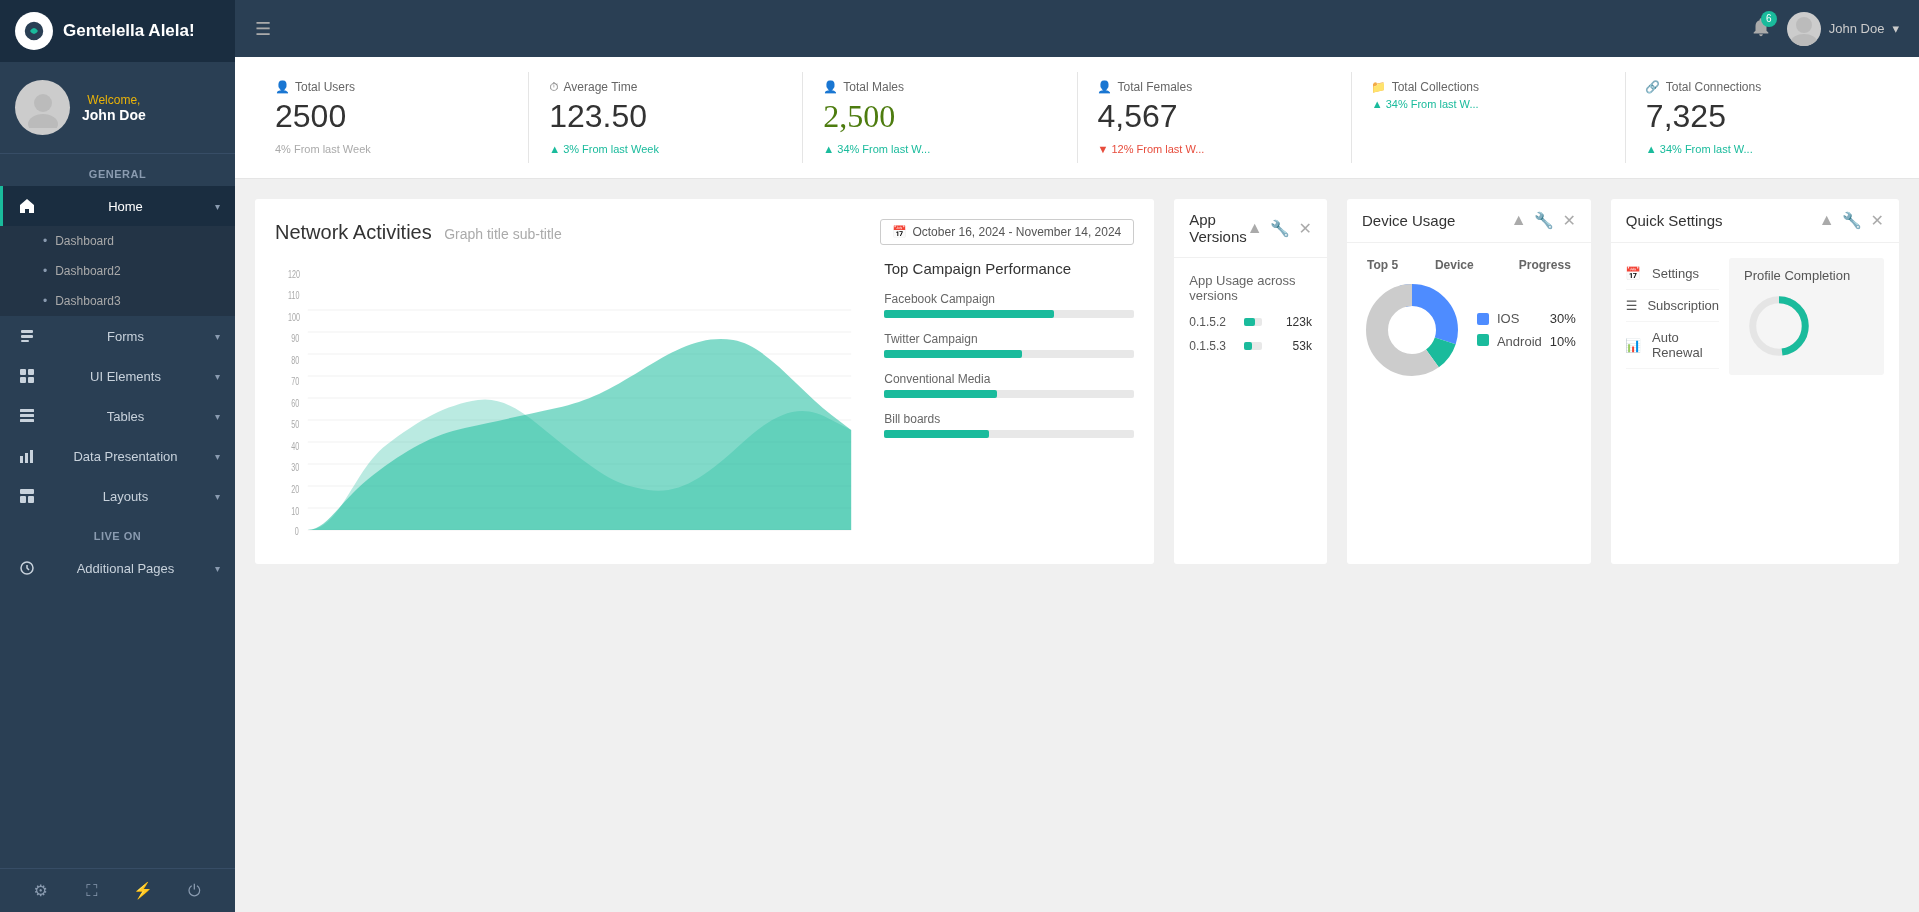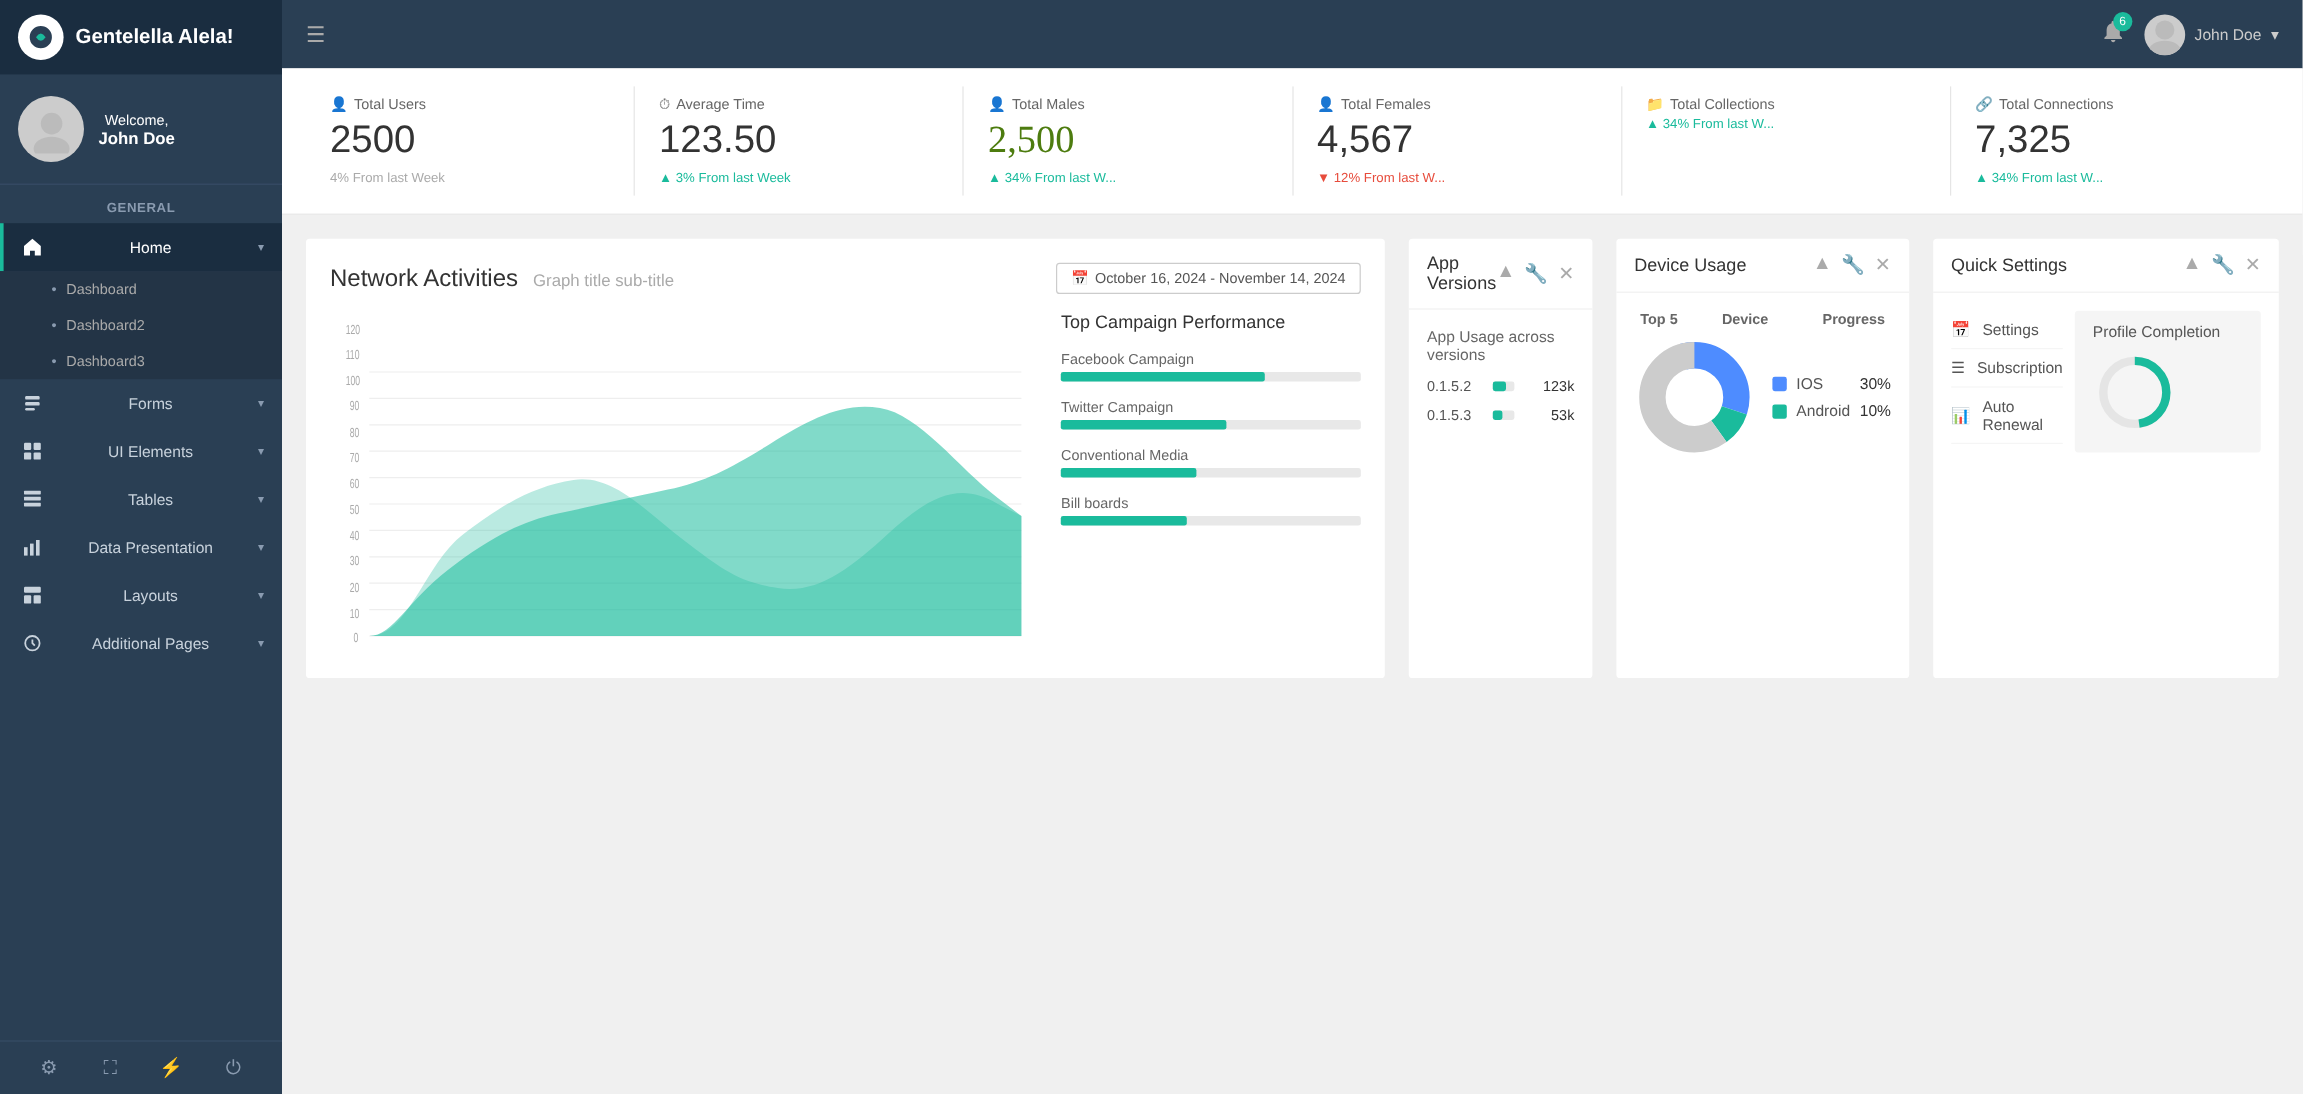--- a/index.html
+++ b/index.html
@@ -7,21 +7,21 @@
 
     
     .sidebar { width: 235px; background: #2a3f54; color: #e7e7e7; display: flex; flex-direction: column; height: 100vh; overflow-y: auto; flex-shrink: 0; text-align: center; }
     .sidebar-logo { display: flex; align-items: center; gap: 10px; padding: 12px 15px; background: #1a2d40; }
     .sidebar-logo-icon { width: 38px; height: 38px; border-radius: 50%; background: #fff; display: flex; align-items: center; justify-content: center; }
     .sidebar-logo-icon svg { width: 24px; height: 24px; }
     .sidebar-logo-text { font-size: 17px; font-weight: 600; color: #fff; }
     .sidebar-profile { display: flex; align-items: center; gap: 12px; padding: 18px 15px; border-bottom: 1px solid #374d66; }
     .sidebar-avatar { width: 55px; height: 55px; border-radius: 50%; background: #ccc; overflow: hidden; display: flex; align-items: center; justify-content: center; }
     .sidebar-avatar svg { width: 40px; height: 40px; }
-    .sidebar-welcome { font-size: 12px; color: #ffffff; }
+    .sidebar-welcome { font-size: 12px; color: #eab308; }
     .sidebar-username { font-size: 14px; color: #fff; font-weight: 600; }
     .sidebar-section-label { font-size: 11px; color: #8a9bb0; padding: 14px 15px 6px; letter-spacing: 0.5px; font-weight: 600; }
     .nav-item { display: flex; align-items: center; gap: 10px; padding: 11px 15px; cursor: pointer; color: #c8d2dc; font-size: 13px; border-left: 3px solid transparent; }
     .nav-item.active { background: #1a2d40; border-left-color: #1abb9c; color: #fff; }
     .nav-item .nav-icon { width: 18px; height: 18px; display: flex; align-items: center; justify-content: center; flex-shrink: 0; }
     .nav-item .nav-label { flex: 1; }
     .nav-item .nav-arrow { font-size: 10px; color: #8a9bb0; }
     .sub-nav { background: #233446; }
     .sub-nav-item { padding: 8px 15px 8px 43px; font-size: 12px; color: #aaa; cursor: pointer; display: flex; align-items: center; gap: 8px; }
     .sub-nav-item::before { content: '•'; color: #8a9bb0; }
@@ -198,20 +198,21 @@
       <svg viewBox="0 0 16 16" width="16" height="16" fill="currentColor">
           <rect x="1" y="1" width="14" height="5" rx="1"></rect>
           <rect x="1" y="8" width="6" height="7" rx="1"></rect>
           <rect x="9" y="8" width="6" height="7" rx="1"></rect>
         </svg>
     </span>
     <span class="nav-label">Layouts</span>
     <span class="nav-arrow">▾</span>
   </div>
 
+  <div class="sidebar-section-label">LIVE ON</div>
 
   <div class="nav-item">
     <span class="nav-icon">
       <svg viewBox="0 0 16 16" width="16" height="16" fill="currentColor">
           <circle cx="8" cy="8" r="6" stroke="currentColor" stroke-width="1.5" fill="none"></circle>
           <path d="M8 5v3l2 2" stroke="currentColor" stroke-width="1.5" fill="none"></path>
         </svg>
     </span>
     <span class="nav-label">Additional Pages</span>
     <span class="nav-arrow">▾</span>
@@ -437,21 +438,21 @@
                   <circle cx="50" cy="50" r="35" fill="none" stroke="#1abb9c" stroke-width="22" stroke-dasharray="22 188" stroke-dashoffset="-66" transform="rotate(-90 50 50)"></circle>
                   <circle cx="50" cy="50" r="35" fill="none" stroke="#ccc" stroke-width="22" stroke-dasharray="132 88" stroke-dashoffset="-88" transform="rotate(-90 50 50)"></circle>
                 </svg>
               </div>
               <div style="flex:1;">
                 <div style="display:flex;align-items:center;gap:8px;margin-bottom:8px;font-size:13px;">
                   <span style="width:12px;height:12px;border-radius:2px;background:#4e8cff;display:inline-block;"></span>
                   <span style="flex:1;color:#555;">IOS</span>
                   <span style="color:#333;">30%</span>
                 </div>
-                <div style="display:flex;align-items:center;gap:8px;font-size:13px;">
+                <div style="display:flex;gap:8px;font-size:13px;">
                   <span style="width:12px;height:12px;border-radius:2px;background:#1abb9c;display:inline-block;"></span>
                   <span style="flex:1;color:#555;">Android</span>
                   <span style="color:#333;">10%</span>
                 </div>
               </div>
             </div>
           </div>
         </div>
 
         <div class="card">

